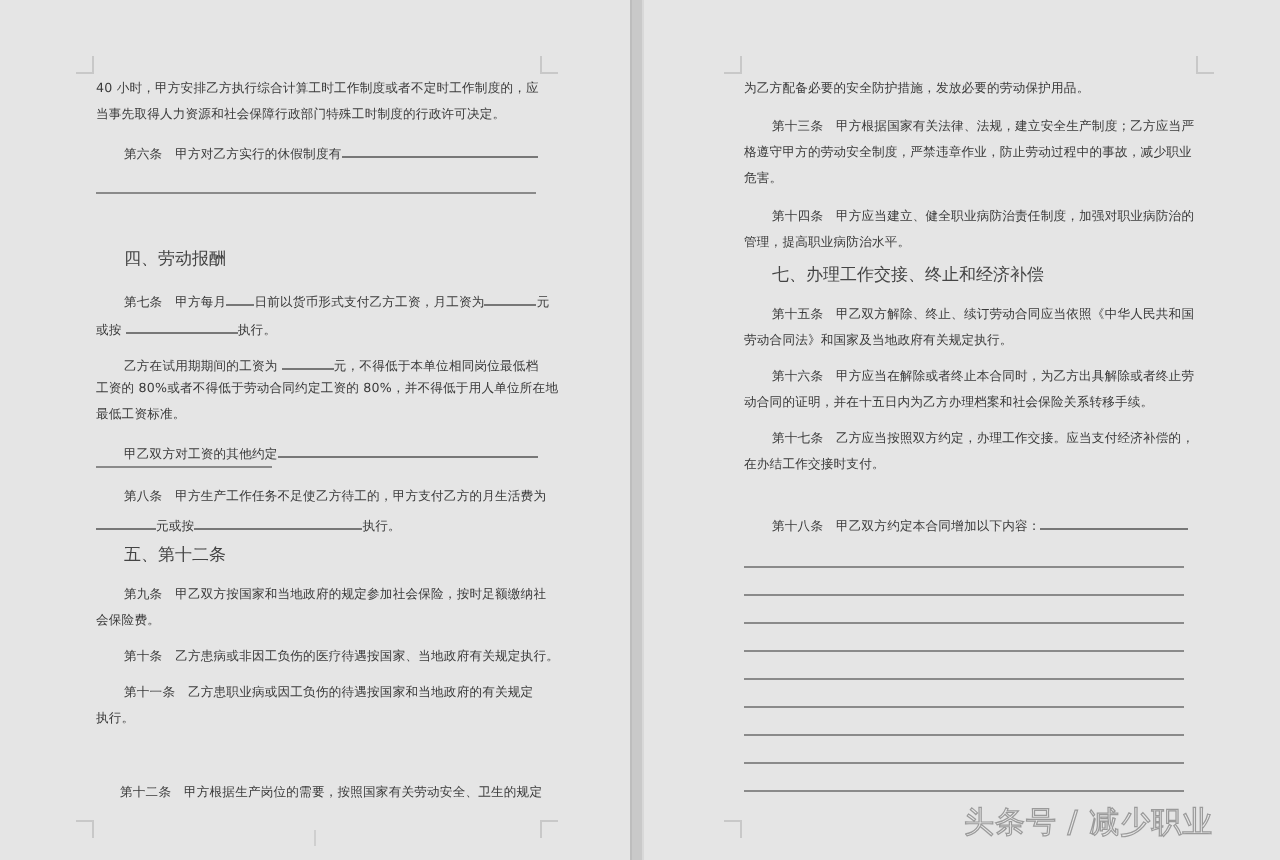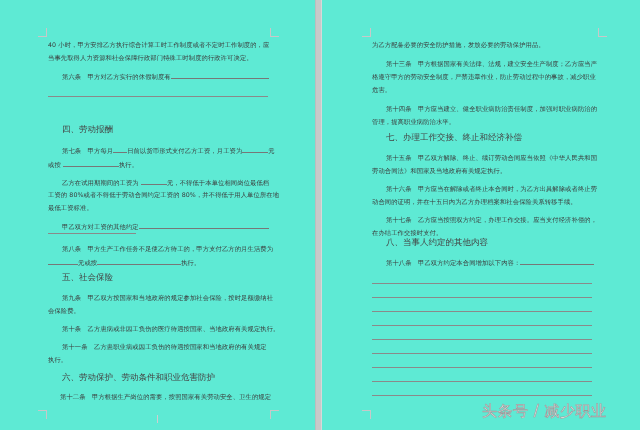--- a/index.html
+++ b/index.html
@@ -2,21 +2,21 @@
 <html><head>
 <meta charset="utf-8">
 <style>
   html, body { margin:0; padding:0; }
   body {
     width:640px; height:430px; overflow:hidden; position:relative;
     background:#ffffff;
     font-family:"DejaVu Sans","Liberation Sans",sans-serif;
     color:#333;
   }
-  .page { position:absolute; top:0; height:430px; background:#5eead4; overflow:hidden; }
+  .page { position:absolute; top:0; height:430px; background:#e5e5e5; overflow:hidden; }
   #page-left { left:0; width:315px; }
   #page-right { left:322px; width:318px; }
   .divider {
     position:absolute; left:315px; top:0; width:7px; height:430px;
     background:#c9c9c9; border-left:1px solid #bdbdbd; border-right:1px solid #d8d8d8;
     box-sizing:border-box;
   }
   .corner { position:absolute; width:8px; height:8px; border-color:#c8c8c8; border-style:solid; border-width:0; }
   .c-tl { border-right-width:1px; border-bottom-width:1px; }
   .c-tr { border-left-width:1px; border-bottom-width:1px; }
@@ -74,31 +74,30 @@
   </div>
   <div class="rule" style="left:48px;top:233px;width:88px;"></div>
 
   <div class="body-text" style="left:0;top:0;width:315px;">
     <span class="line" style="left:62px;top:243px;">第八条　甲方生产工作任务不足使乙方待工的，甲方支付乙方的月生活费为</span>
     <span class="line" style="left:48px;top:256px;">
       <span class="blank" style="width:30px;"></span><span>元或按</span><span class="blank" style="width:84px;"></span><span>执行。</span>
     </span>
   </div>
 
-  <div class="heading" style="left:62px;top:272px;">五、社会保险</div>
+  <div class="heading" style="left:62px;top:272px;">五、第十二条</div>
 
   <div class="body-text" style="left:0;top:0;width:315px;">
     <span class="line" style="left:62px;top:292px;">第九条　甲乙双方按国家和当地政府的规定参加社会保险，按时足额缴纳社</span>
     <span class="line" style="left:48px;top:305px;">会保险费。</span>
     <span class="line" style="left:62px;top:323px;">第十条　乙方患病或非因工负伤的医疗待遇按国家、当地政府有关规定执行。</span>
     <span class="line" style="left:62px;top:341px;">第十一条　乙方患职业病或因工负伤的待遇按国家和当地政府的有关规定</span>
     <span class="line" style="left:48px;top:354px;">执行。</span>
   </div>
 
-  <div class="heading" style="left:62px;top:372px;">六、劳动保护、劳动条件和职业危害防护</div>
 
   <div class="body-text" style="left:0;top:0;width:315px;">
     <span class="line" style="left:60px;top:391px;">第十二条　甲方根据生产岗位的需要，按照国家有关劳动安全、卫生的规定</span>
   </div>
   <div class="cursor-mark"></div>
 </div>
 
 <div class="divider"></div>
 
 <div class="page" id="page-right">
@@ -119,21 +118,20 @@
 
   <div class="body-text" style="left:0;top:0;width:318px;">
     <span class="line" style="left:64px;top:152px;">第十五条　甲乙双方解除、终止、续订劳动合同应当依照《中华人民共和国</span>
     <span class="line" style="left:50px;top:165px;">劳动合同法》和国家及当地政府有关规定执行。</span>
     <span class="line" style="left:64px;top:183px;">第十六条　甲方应当在解除或者终止本合同时，为乙方出具解除或者终止劳</span>
     <span class="line" style="left:50px;top:196px;">动合同的证明，并在十五日内为乙方办理档案和社会保险关系转移手续。</span>
     <span class="line" style="left:64px;top:214px;">第十七条　乙方应当按照双方约定，办理工作交接。应当支付经济补偿的，</span>
     <span class="line" style="left:50px;top:227px;">在办结工作交接时支付。</span>
   </div>
 
-  <div class="heading" style="left:64px;top:237px;">八、当事人约定的其他内容</div>
 
   <div class="body-text" style="left:0;top:0;width:318px;">
     <span class="line" style="left:64px;top:256px;">
       <span>第十八条　甲乙双方约定本合同增加以下内容：</span><span class="blank" style="width:74px;"></span>
     </span>
   </div>
 
   <div class="rule" style="left:50px;top:283px;width:220px;"></div>
   <div class="rule" style="left:50px;top:297px;width:220px;"></div>
   <div class="rule" style="left:50px;top:311px;width:220px;"></div>

